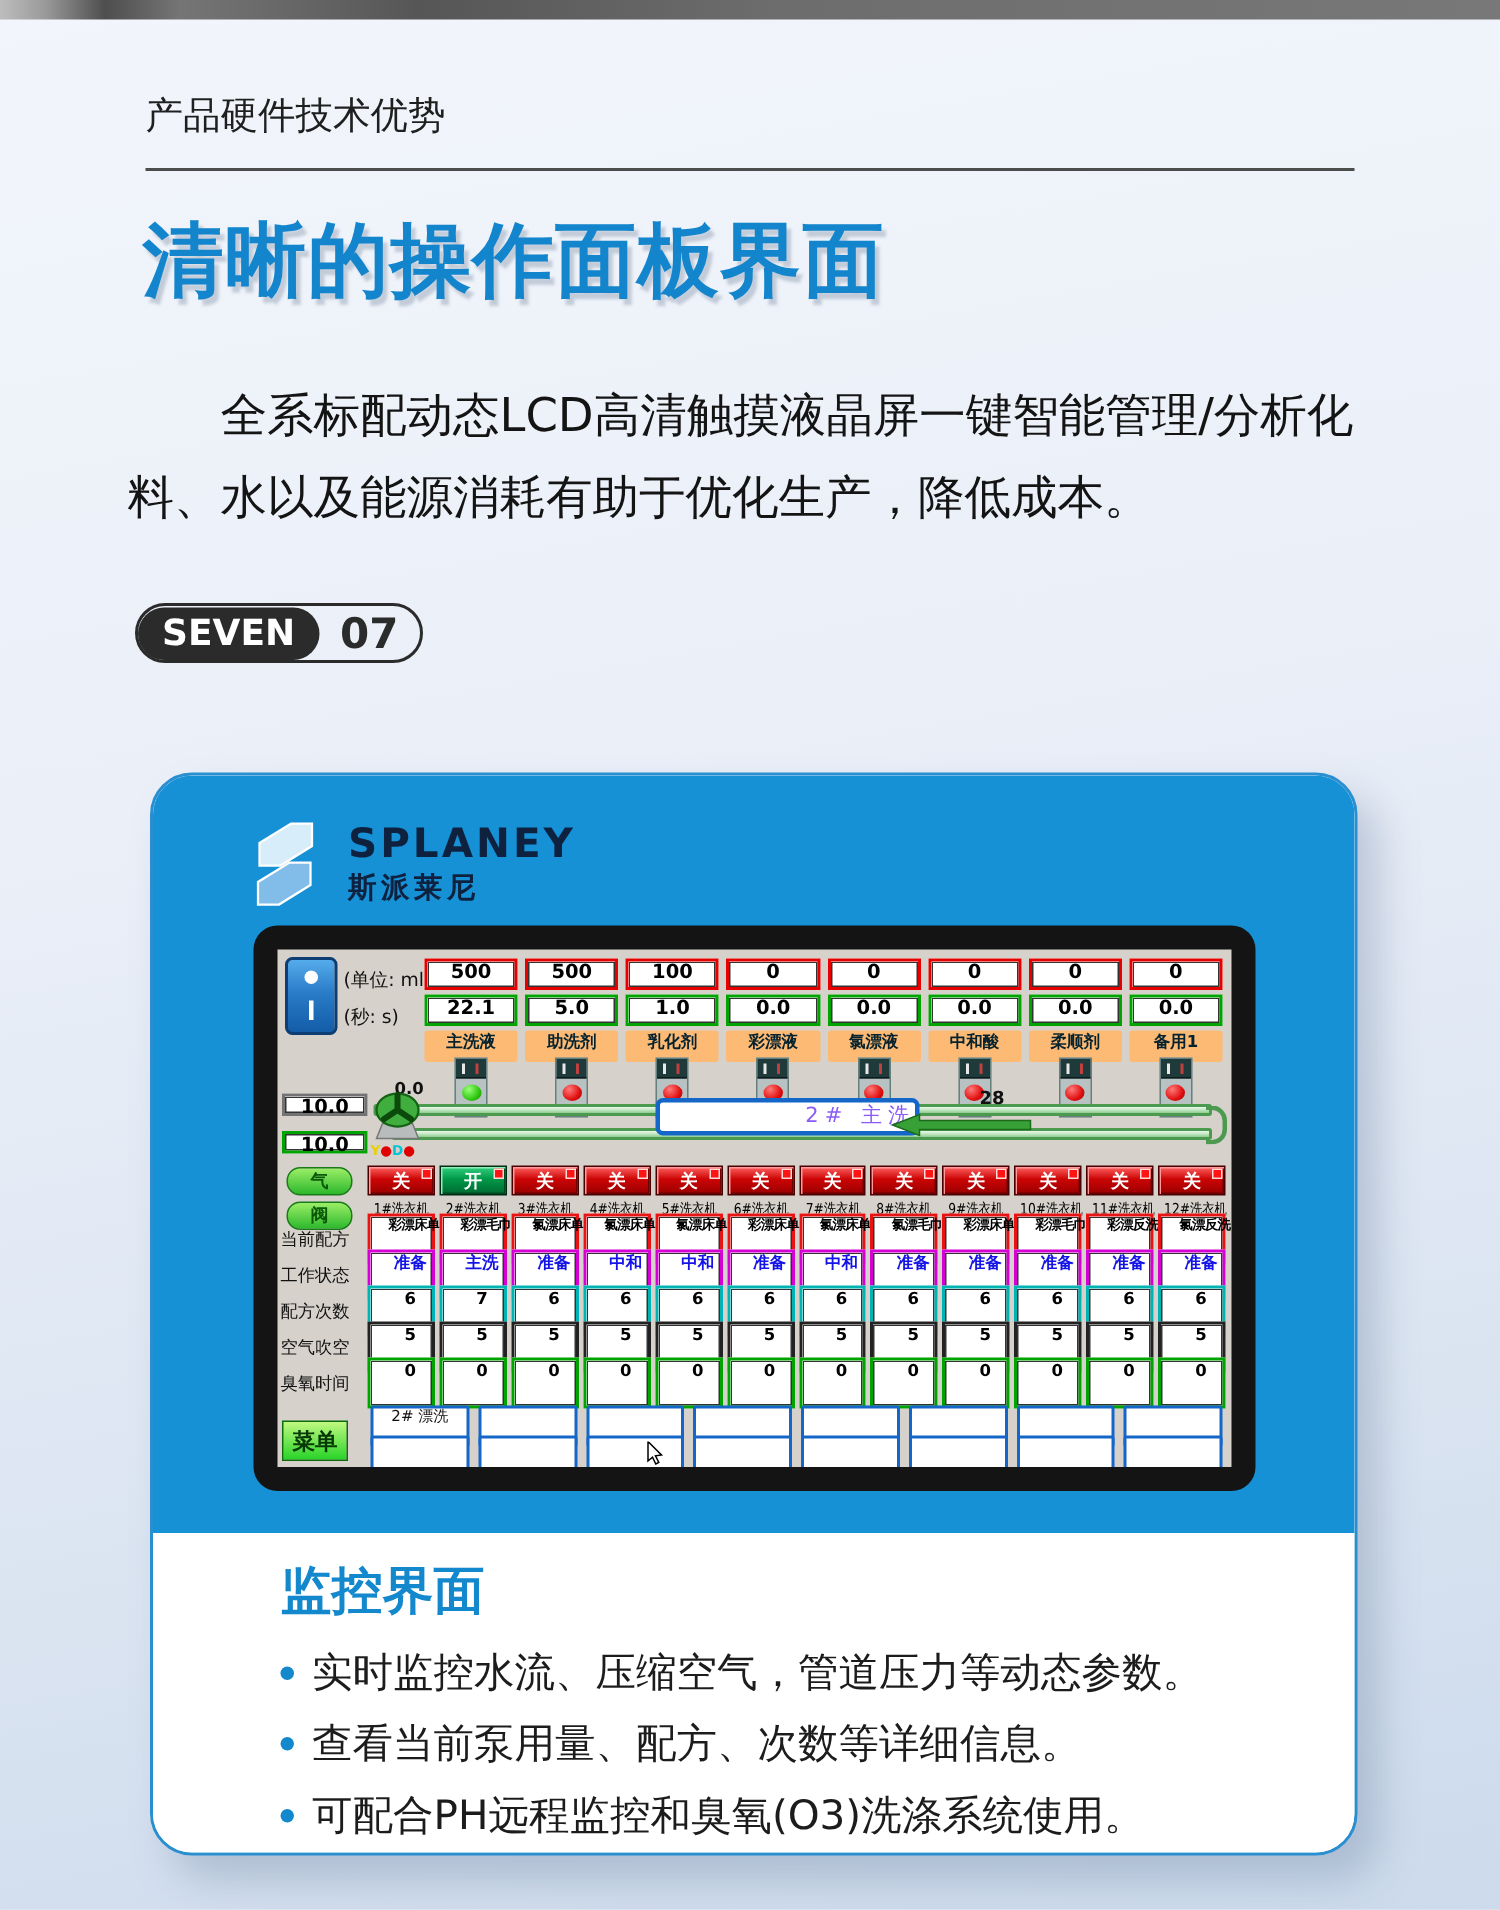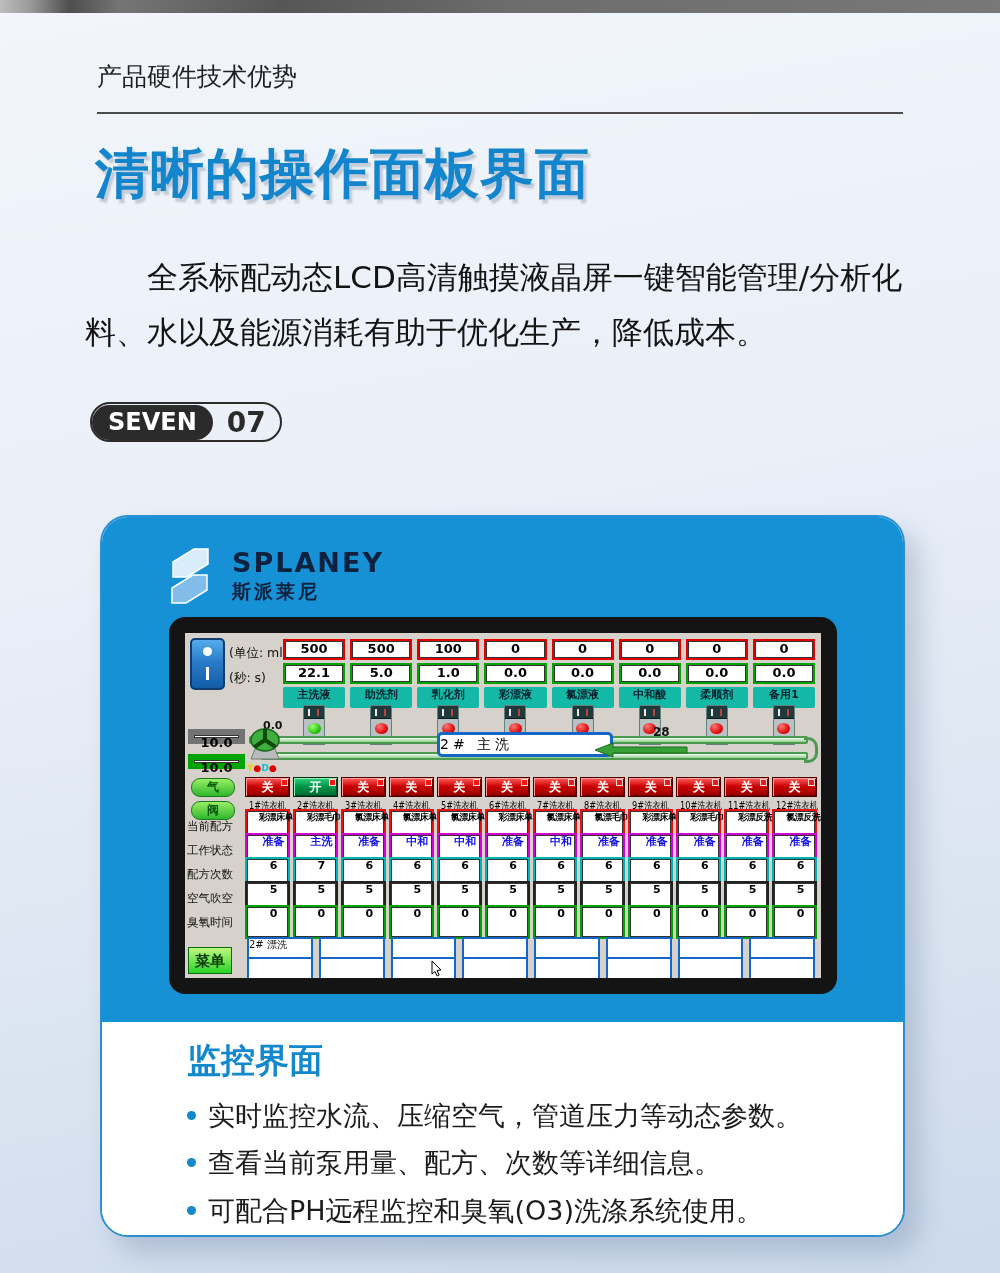--- a/index.html
+++ b/index.html
@@ -32,38 +32,38 @@
   .abs{position:absolute;}
   .switch{left:5px;top:5px;width:35px;height:52px;border-radius:5px;border:2px solid #0d3d72;
         background:linear-gradient(180deg,#55aceb,#2a7cc8 45%,#135ca8);}
   .switch::before{content:"";position:absolute;left:50%;top:7px;margin-left:-4.5px;width:9px;height:9px;border-radius:50%;background:#fff;}
   .switch::after{content:"";position:absolute;left:50%;bottom:8px;margin-left:-1.5px;width:3px;height:13px;background:#fff;}
   .slabel{font-size:12.5px;color:#111;}
   .frow{left:98px;right:6px;display:flex;gap:5px;}
   .vbox{flex:1;height:21px;background:#fff;border:2px solid #e60000;box-shadow:inset 0 0 0 1px #333;
         font-size:13px;font-weight:bold;text-align:center;line-height:16px;color:#000;}
   .vbox.green{border-color:#00a400;}
-  .chip{flex:1;height:21px;background:#14b8a6;color:#06222e;font-size:11px;font-weight:600;
+  .chip{flex:1;height:21px;background:#fdba74;color:#06222e;font-size:11px;font-weight:600;
         text-align:center;line-height:16px;border-radius:2px;}
   .pumpslot{flex:1;display:flex;justify-content:center;}
   .pump{width:22px;height:40px;background:#b9c2c2;border:1px solid #66807d;position:relative;}
   .p-head{height:13px;background:#1e3a3a;border-bottom:1px solid #0c1c1c;position:relative;}
   .p-head::before{content:"";position:absolute;left:4px;top:3px;width:2px;height:7px;background:#e8e8e8;}
   .p-head::after{content:"";position:absolute;right:5px;top:3px;width:2px;height:7px;background:#c04040;}
   .p-light{width:13px;height:11px;border-radius:50%;margin:4px auto 0;background:radial-gradient(circle at 35% 30%,#ff7a7a,#e01010 60%,#900);}
   .pump.on .p-light{background:radial-gradient(circle at 35% 30%,#9aff7a,#30c810 60%,#1a7a00);}
   .p-base{position:absolute;bottom:1px;left:2px;right:2px;height:5px;background:#ffe000;border:1px solid #a89000;}
   .pipe{position:absolute;height:8px;background:linear-gradient(#eef8ee,#bce4bc 55%,#8fcb8f);
         border:2px solid #4c9950;border-radius:2px;}
   .uturn{position:absolute;right:3px;top:104px;width:14px;height:26px;border:3px solid #4c9950;border-left:none;border-radius:0 10px 10px 0;}
   .flowtag{position:absolute;left:252px;top:99px;width:176px;height:25px;background:#fff;border:3px solid #1467c8;
-        border-radius:5px;font-size:14px;line-height:19px;text-align:left;color:#000000;letter-spacing:4px;}
+        border-radius:5px;font-size:14px;line-height:19px;text-align:right;color:#8b5cf6;letter-spacing:4px;}
   .num28{position:absolute;left:468px;top:92px;font-size:12px;font-weight:bold;color:#111;}
   .flow00{position:absolute;left:78px;top:86px;font-size:11px;font-weight:bold;color:#111;}
-  .lv{position:absolute;left:3px;width:57px;height:15px;background:#fff;border:6px solid #737373;
+  .lv{position:absolute;left:3px;width:57px;height:15px;background:#fff;border:2px solid #737373;
         box-shadow:inset 0 0 0 1px #333;font-size:13px;font-weight:bold;line-height:16px;text-align:center;}
   .lv.green{border-color:#00a400;}
   .ydlbl{position:absolute;left:62px;top:130px;font-size:9px;font-weight:bold;letter-spacing:0;}
   .ydlbl .y{color:#e8d000;} .ydlbl .dot{color:#e00000;} .ydlbl .d{color:#00c8d8;}
   .pill{position:absolute;left:6px;width:44px;height:19px;border-radius:9px;border:1px solid #1a7a1a;
         background:linear-gradient(#9aee66,#2db82d);color:#0a5a0a;font-size:12px;font-weight:bold;
         text-align:center;line-height:17px;}
   .mrow{position:absolute;left:60px;right:4px;top:144px;display:flex;gap:3px;}
   .mcol{flex:1;text-align:center;min-width:0;}
   .mbtn{position:relative;height:20px;background:linear-gradient(#ff6060,#cc0404 45%,#990000);
@@ -78,21 +78,21 @@
   .cells{flex:1;display:flex;gap:3px;min-width:0;}
   .cell{flex:1;height:34px;background:#fff;border:2px solid #e81414;box-shadow:inset 0 0 0 1px #333;
         text-align:center;font-size:11px;font-weight:bold;line-height:13px;color:#000;min-width:0;white-space:nowrap;padding-left:12px;}
   .cell.recipe{font-size:9px;font-weight:600;letter-spacing:-0.5px;}
   .cell.status{border-color:#d400d4;color:#1414e6;}
   .cell.count{border-color:#00b4b4;}
   .cell.air{border-color:#222;}
   .cell.ozone{border-color:#00a400;}
   .qrow{position:absolute;left:62px;right:6px;display:flex;gap:6px;}
   .qbox{flex:1;height:28px;background:#fff;border:2px solid #1467c8;border-radius:2px;
-        font-size:10px;line-height:12px;color:#111;}
+        font-size:10px;line-height:12px;text-align:center;color:#111;}
   .menu-btn{position:absolute;left:3px;top:314px;width:44px;height:27px;border:1px solid #0c6c0c;
         background:linear-gradient(#c0f880,#28d428);color:#063806;font-size:15px;font-weight:bold;
         text-align:center;line-height:26px;}
   
   .card-white{position:absolute;left:0;right:0;top:505px;bottom:0;background:#fff;padding:16px 40px 0 85px;}
   .mon-head{font-size:34px;font-weight:bold;color:#1488cd;margin-bottom:16px;}
   .bullet{display:flex;align-items:flex-start;margin-bottom:15px;font-size:27px;color:#1c1c1c;font-weight:500;line-height:1.2;}
   .bullet .dot{width:9px;height:9px;border-radius:50%;background:#1488cd;flex:none;margin:11px 12px 0 0;}
 </style>
 </head>

